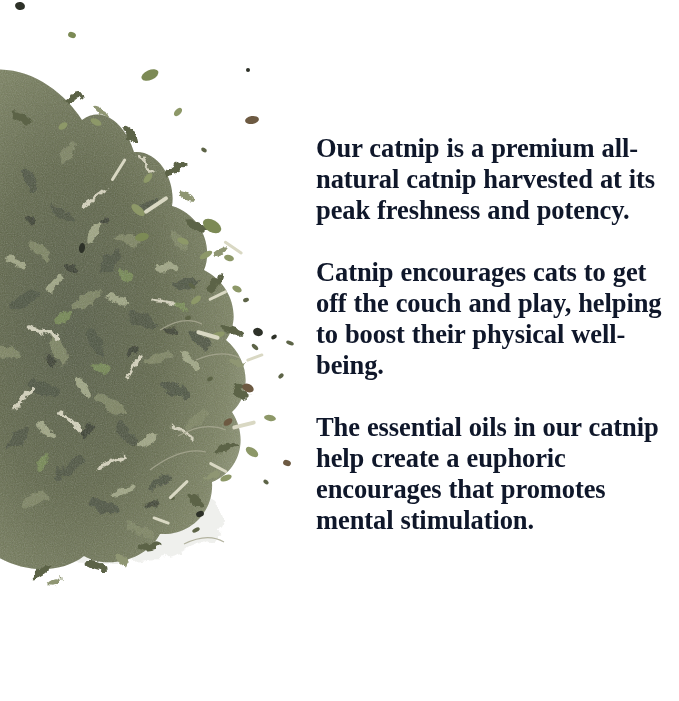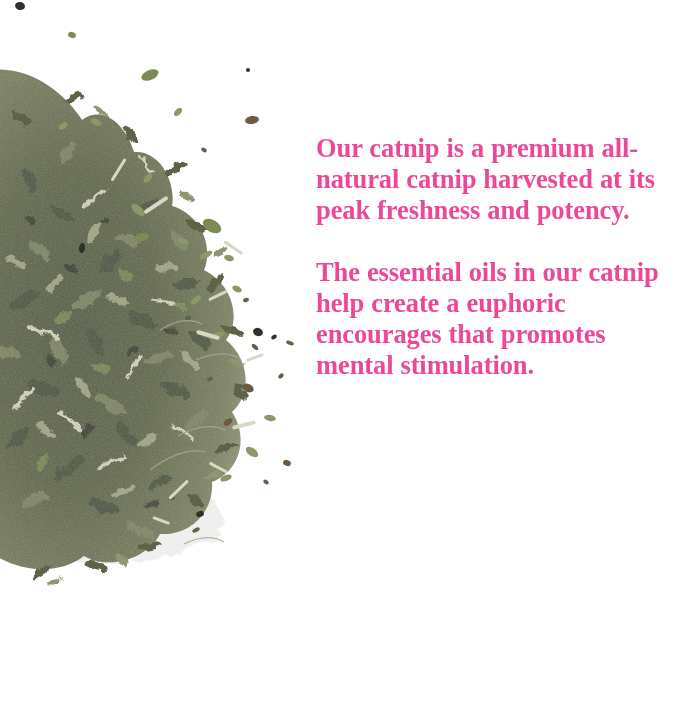--- a/index.html
+++ b/index.html
@@ -38,21 +38,21 @@
 
   
   #copy-block {
     position: absolute;
     left: 316px;
     top: 133px;
     width: 352px;
   }
   .copy-paragraph {
     margin: 0 0 31px 0;
-    color: #ec4899;
+    color: #0f172a;
     font-family: "Liberation Serif", serif;
     font-weight: bold;
     font-size: 26.5px;
     line-height: 31px;
     letter-spacing: -0.1px;
     word-spacing: 0.5px;
     -webkit-font-smoothing: antialiased;
   }
   .copy-paragraph:last-child {
     margin-bottom: 0;
@@ -297,16 +297,17 @@
           <path d="M196,360 C214,352 228,352 240,358"></path>
           <path d="M160,330 C176,320 190,318 202,324"></path>
           <path d="M184,544 C200,536 214,536 224,542"></path>
         </g>
       </g>
     </svg>
   </div>
 
   <div id="copy-block">
     <p class="copy-paragraph">Our catnip is a premium all-natural catnip harvested at its peak freshness and potency.</p>
+    <p class="copy-paragraph">Catnip encourages cats to get off the couch and play, helping to boost their physical well-being.</p>
     <p class="copy-paragraph">The essential oils in our catnip help create a euphoric encourages that promotes mental stimulation.</p>
   </div>
 
 </div>
 
 </body></html>

